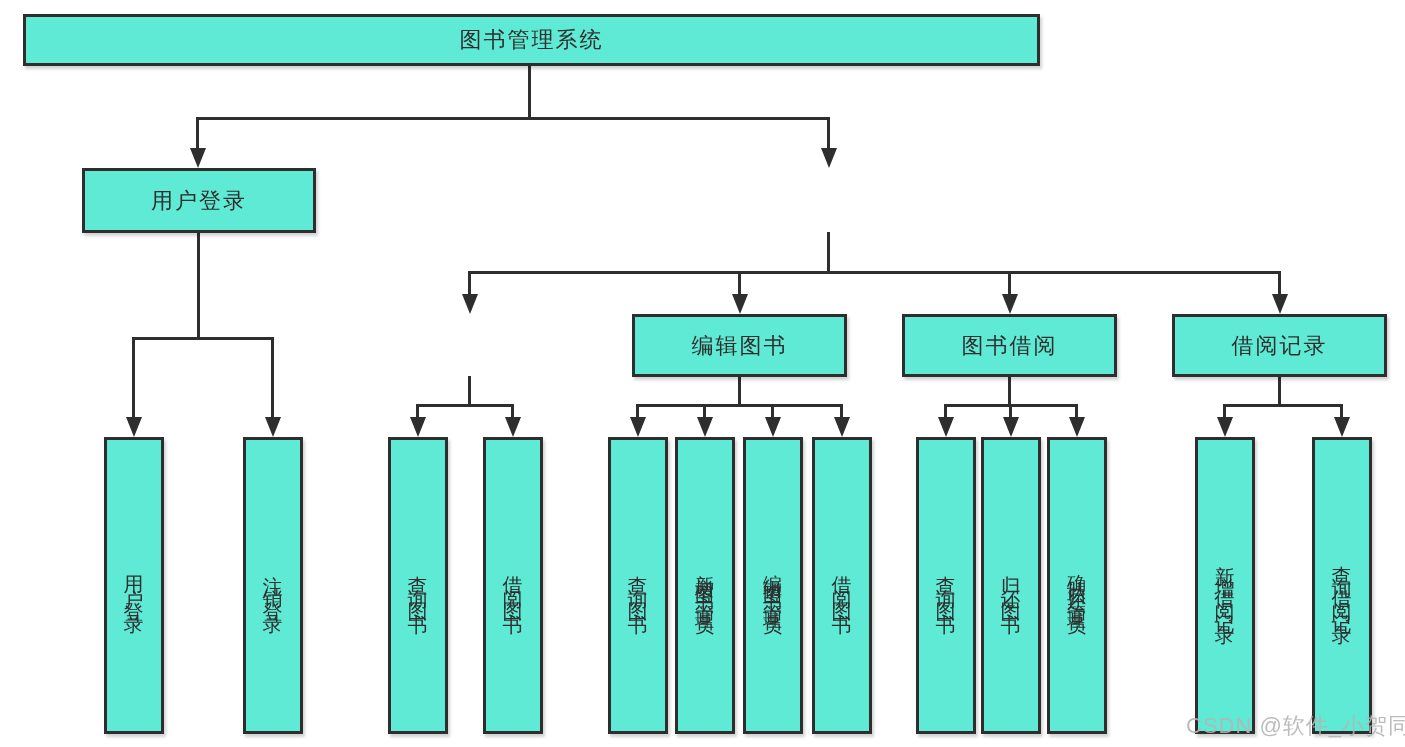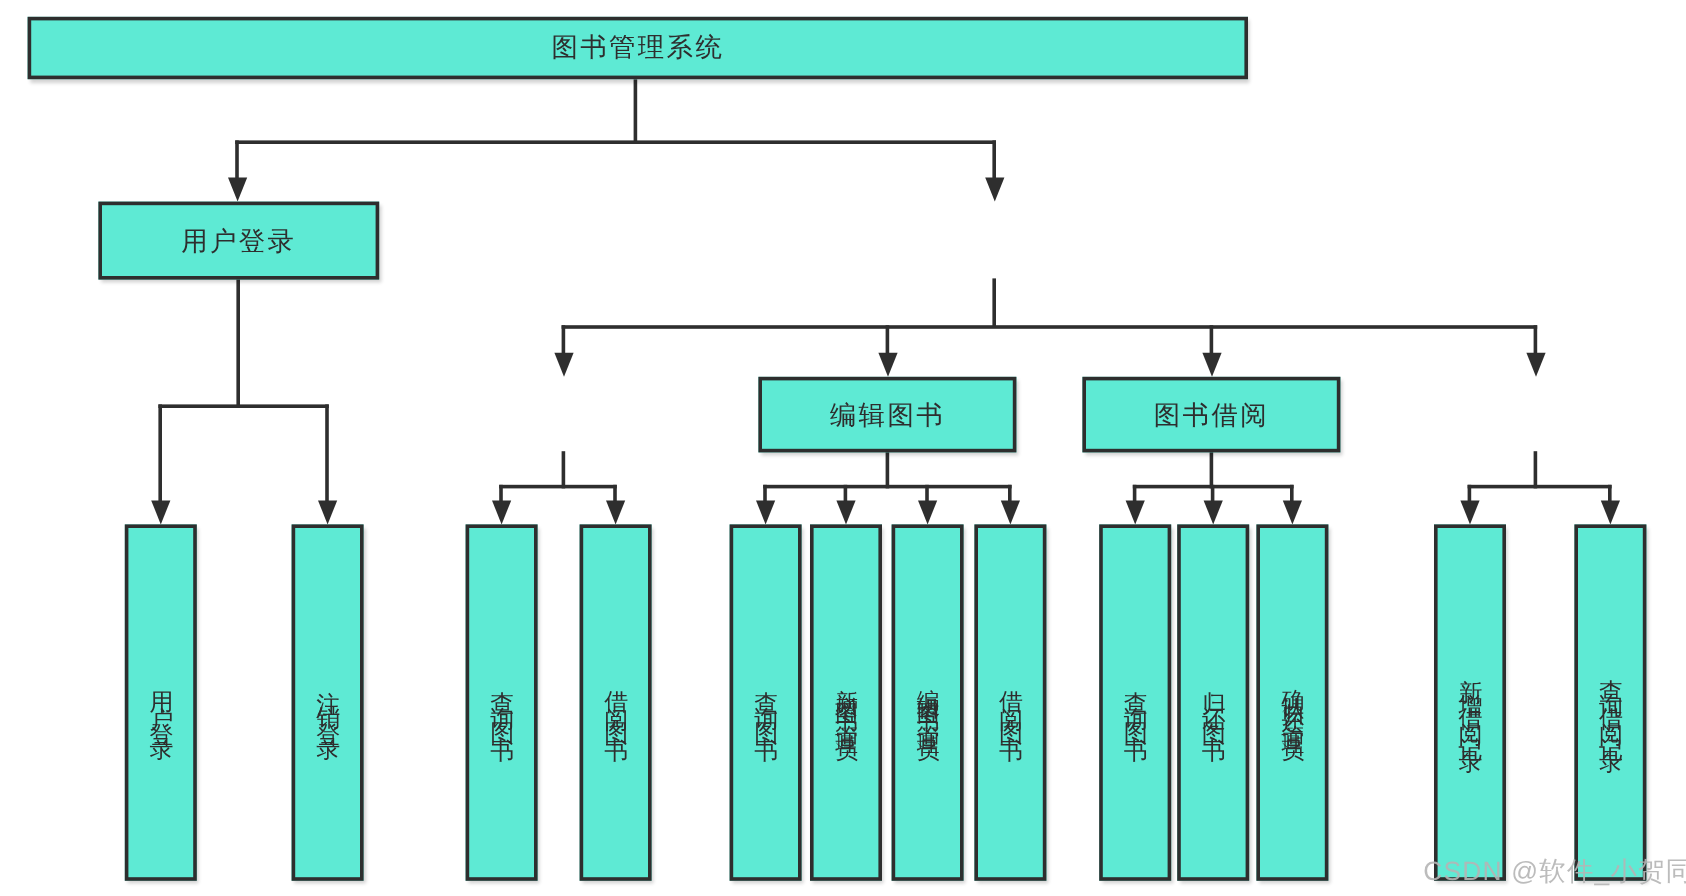--- a/index.html
+++ b/index.html
@@ -100,20 +100,23 @@
   <div class="box" style="left:82px;top:168px;width:234px;height:65px;">
     <span class="hlabel">用户登录</span>
   </div>
 
   <div class="box" style="left:632px;top:314px;width:215px;height:63px;">
     <span class="hlabel">编辑图书</span>
   </div>
   <div class="box" style="left:902px;top:314px;width:215px;height:63px;">
     <span class="hlabel">图书借阅</span>
   </div>
+  <div class="box" style="left:1172px;top:314px;width:215px;height:63px;">
+    <span class="hlabel">借阅记录</span>
+  </div>
 
   <div class="box" style="left:104px;top:437px;width:60px;height:297px;">
     <span class="vt">用户登录</span>
   </div>
   <div class="box" style="left:243px;top:437px;width:60px;height:297px;">
     <span class="vt">注销登录</span>
   </div>
 
   <div class="box" style="left:388px;top:437px;width:60px;height:297px;">
     <span class="vt">查询图书</span>

